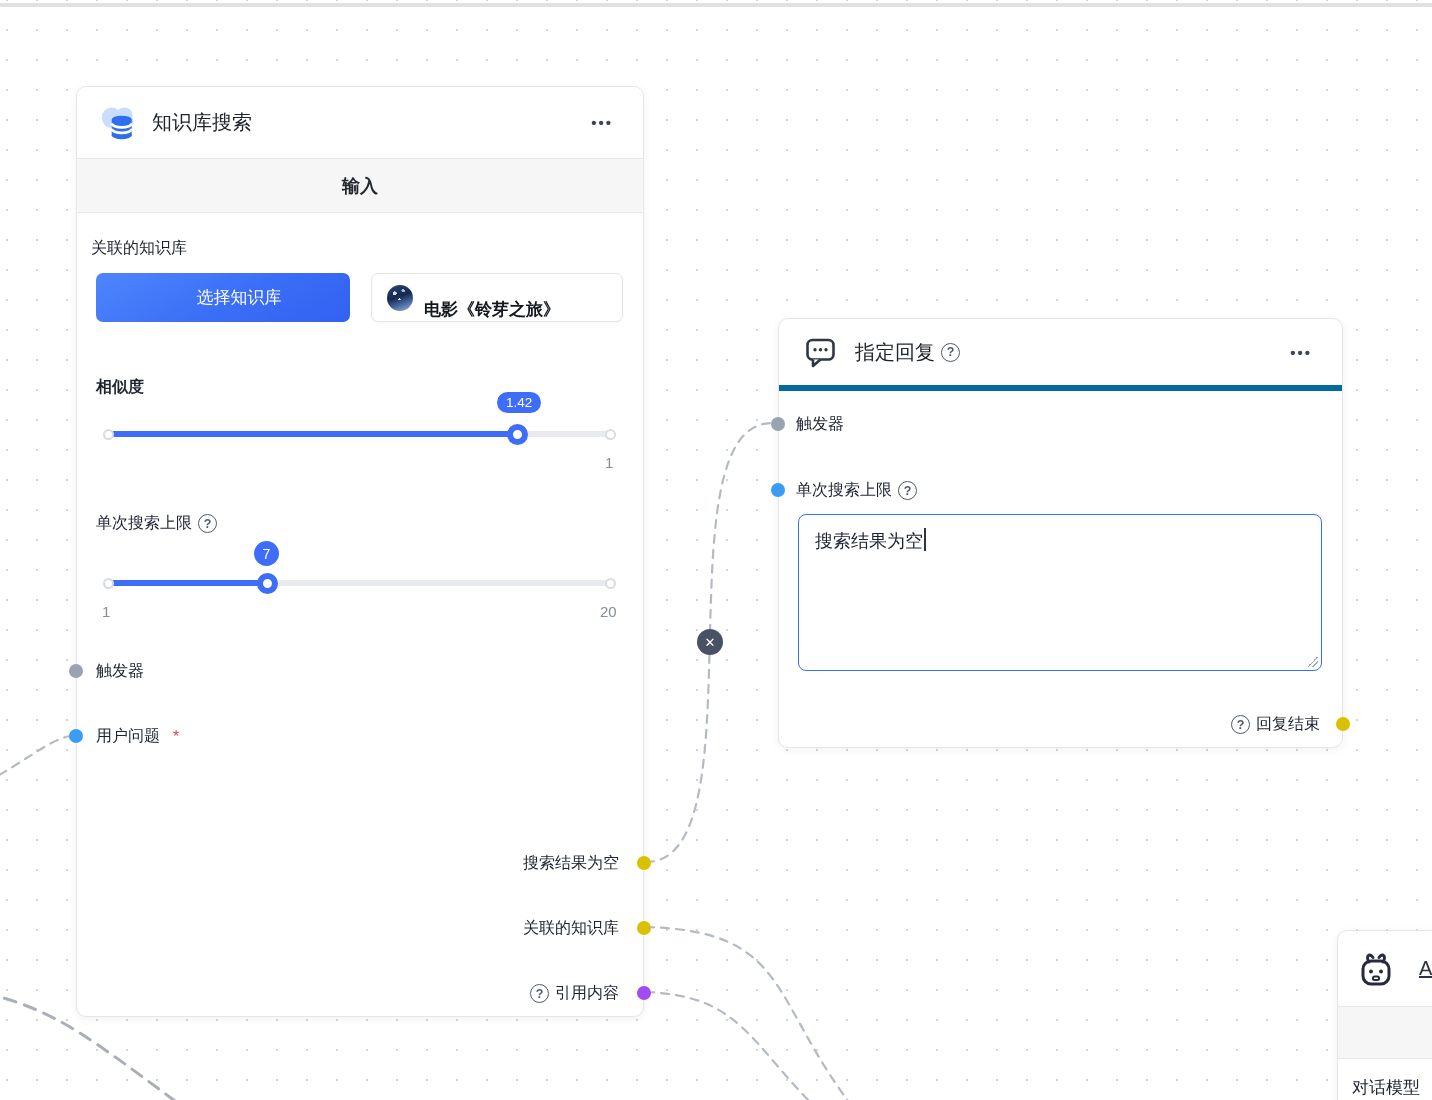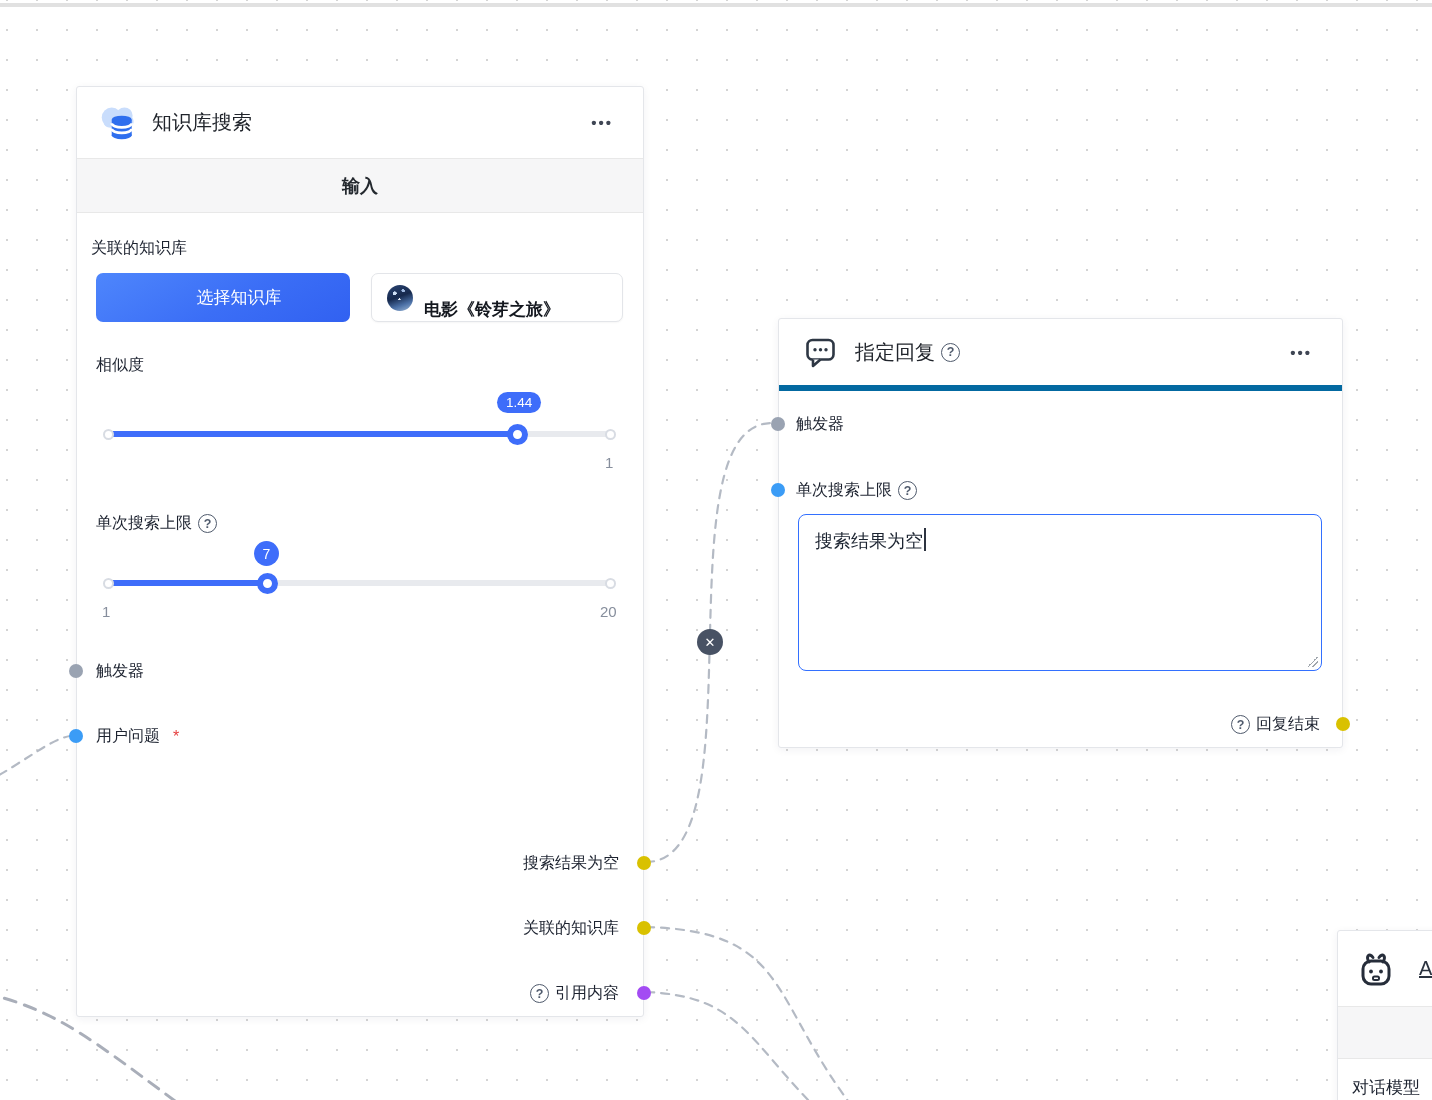--- a/index.html
+++ b/index.html
@@ -15,21 +15,21 @@
     background-image:radial-gradient(circle,#d4d4d4 1.1px,transparent 1.5px);
     background-size:30px 30px;
     background-position:22px 15px;
   }
   .top-strip { position:absolute; left:0; top:3px; width:1432px; height:4px; background:#e1e1e1; }
   svg.wires { position:absolute; left:0; top:0; z-index:1; }
   .wire { fill:none; stroke:#b4bac4; stroke-width:2.2; stroke-dasharray:8 7; stroke-linecap:round; }
   .wire.thick { stroke:#a9aeb9; stroke-width:3; stroke-dasharray:12 9; }
 
   .node {
-    position:absolute; background:#fff; border:1px solid #e4e6ea; border-radius:3px;
+    position:absolute; background:#fff; border:1px solid #e4e6ea; border-radius:10px;
     box-shadow:0 2px 8px rgba(30,40,60,.06); z-index:2;
   }
   .node-header { display:flex; align-items:center; }
   .node-title { font-size:20px; font-weight:500; color:#20242b; }
   .more { margin-left:auto; color:#3f4654; font-size:15px; font-weight:700; letter-spacing:2px; cursor:pointer; }
   .band {
     position:absolute; left:0; width:100%; background:#f6f6f7;
     border-top:1px solid #e8e8e8; border-bottom:1px solid #e8e8e8;
     display:flex; align-items:center; justify-content:center;
     font-size:18px; font-weight:600; color:#24292f;
@@ -128,22 +128,22 @@
     <div class="lbl" style="left:14px; top:151px;">关联的知识库</div>
 
     <div class="btn-primary" style="left:19px; top:186px; width:254px; height:49px;padding-left:32px;">
       <span>选择知识库</span>
     </div>
     <div class="chip" style="left:294px; top:186px; width:252px; height:49px;">
       <span class="chip-avatar"></span>
       <span class="chip-text">电影《铃芽之旅》</span>
     </div>
 
-    <div class="lbl" style="left:19px; top:268px;">相似度</div>
-    <div class="val-pill" style="left:420px; top:305px;">1.44</div>
+    <div class="lbl" style="left:19px; top:290px;font-weight:bold;">相似度</div>
+    <div class="val-pill" style="left:420px; top:305px;">1.42</div>
     <div class="track" style="left:32px; top:344px; width:502px;">
       <div class="track-fill" style="width:408px;"></div>
     </div>
     <div class="endpt" style="left:26px; top:342px;"></div>
     <div class="endpt" style="left:528px; top:342px;"></div>
     <div class="thumb" style="left:430px; top:337px;"></div>
     <div class="tick" style="left:528px; top:367px;">1</div>
 
     <div class="lbl" style="left:19px; top:426px;justify-content:center;">
       <span>单次搜索上限</span>

